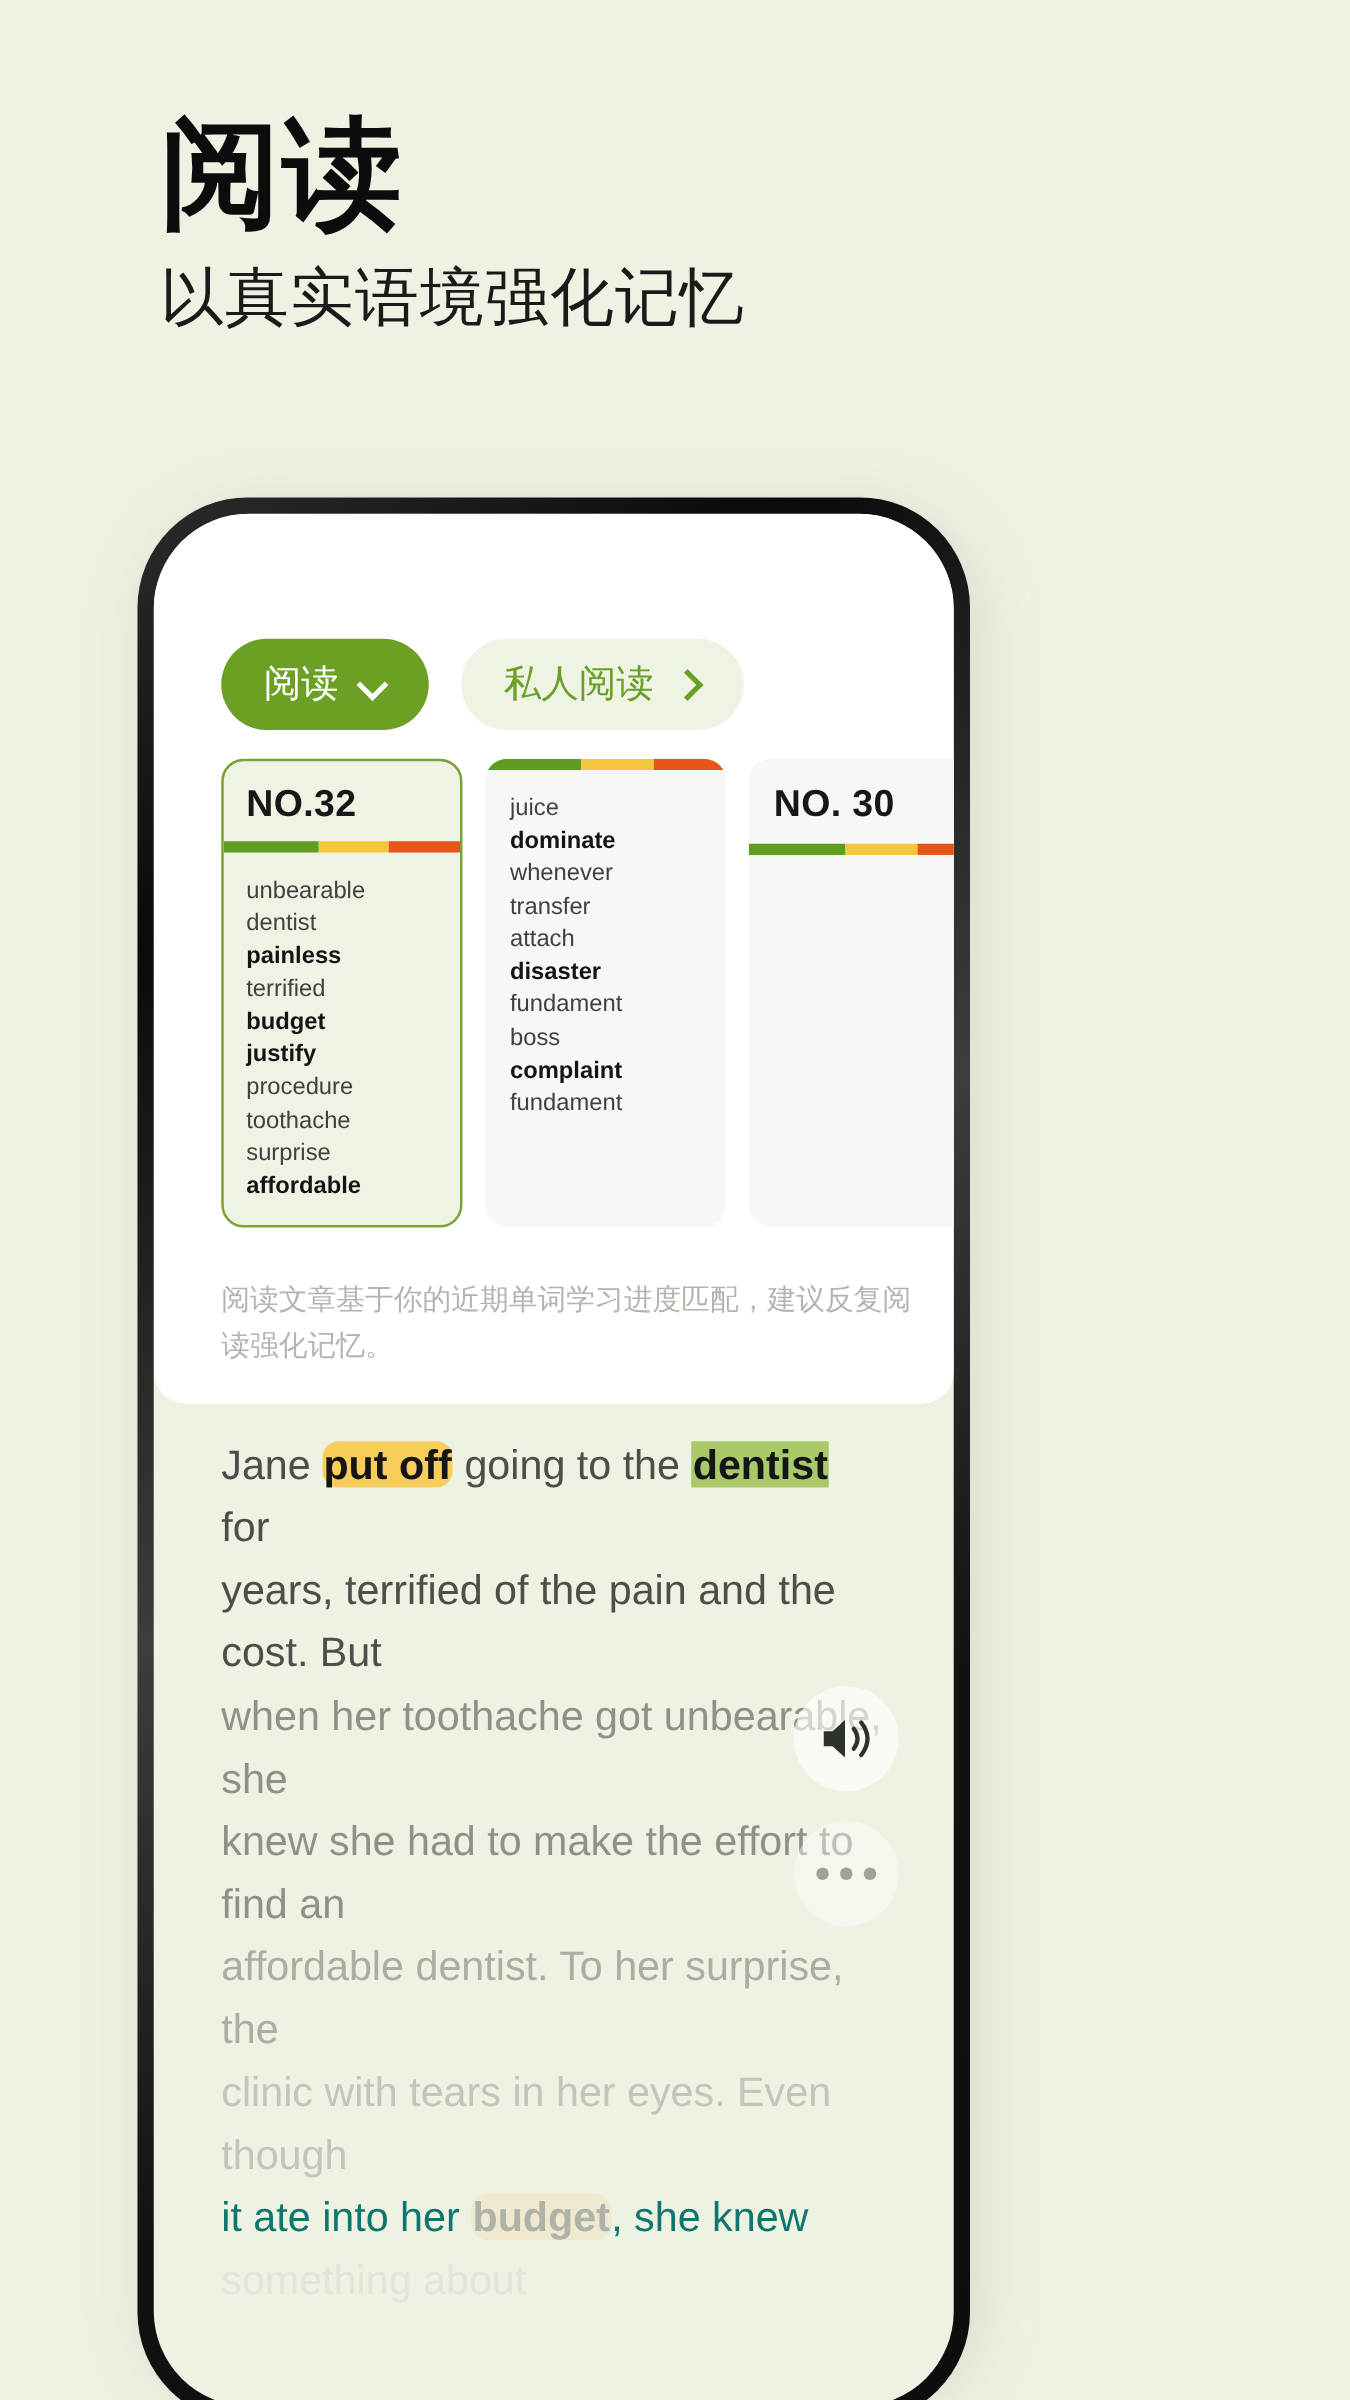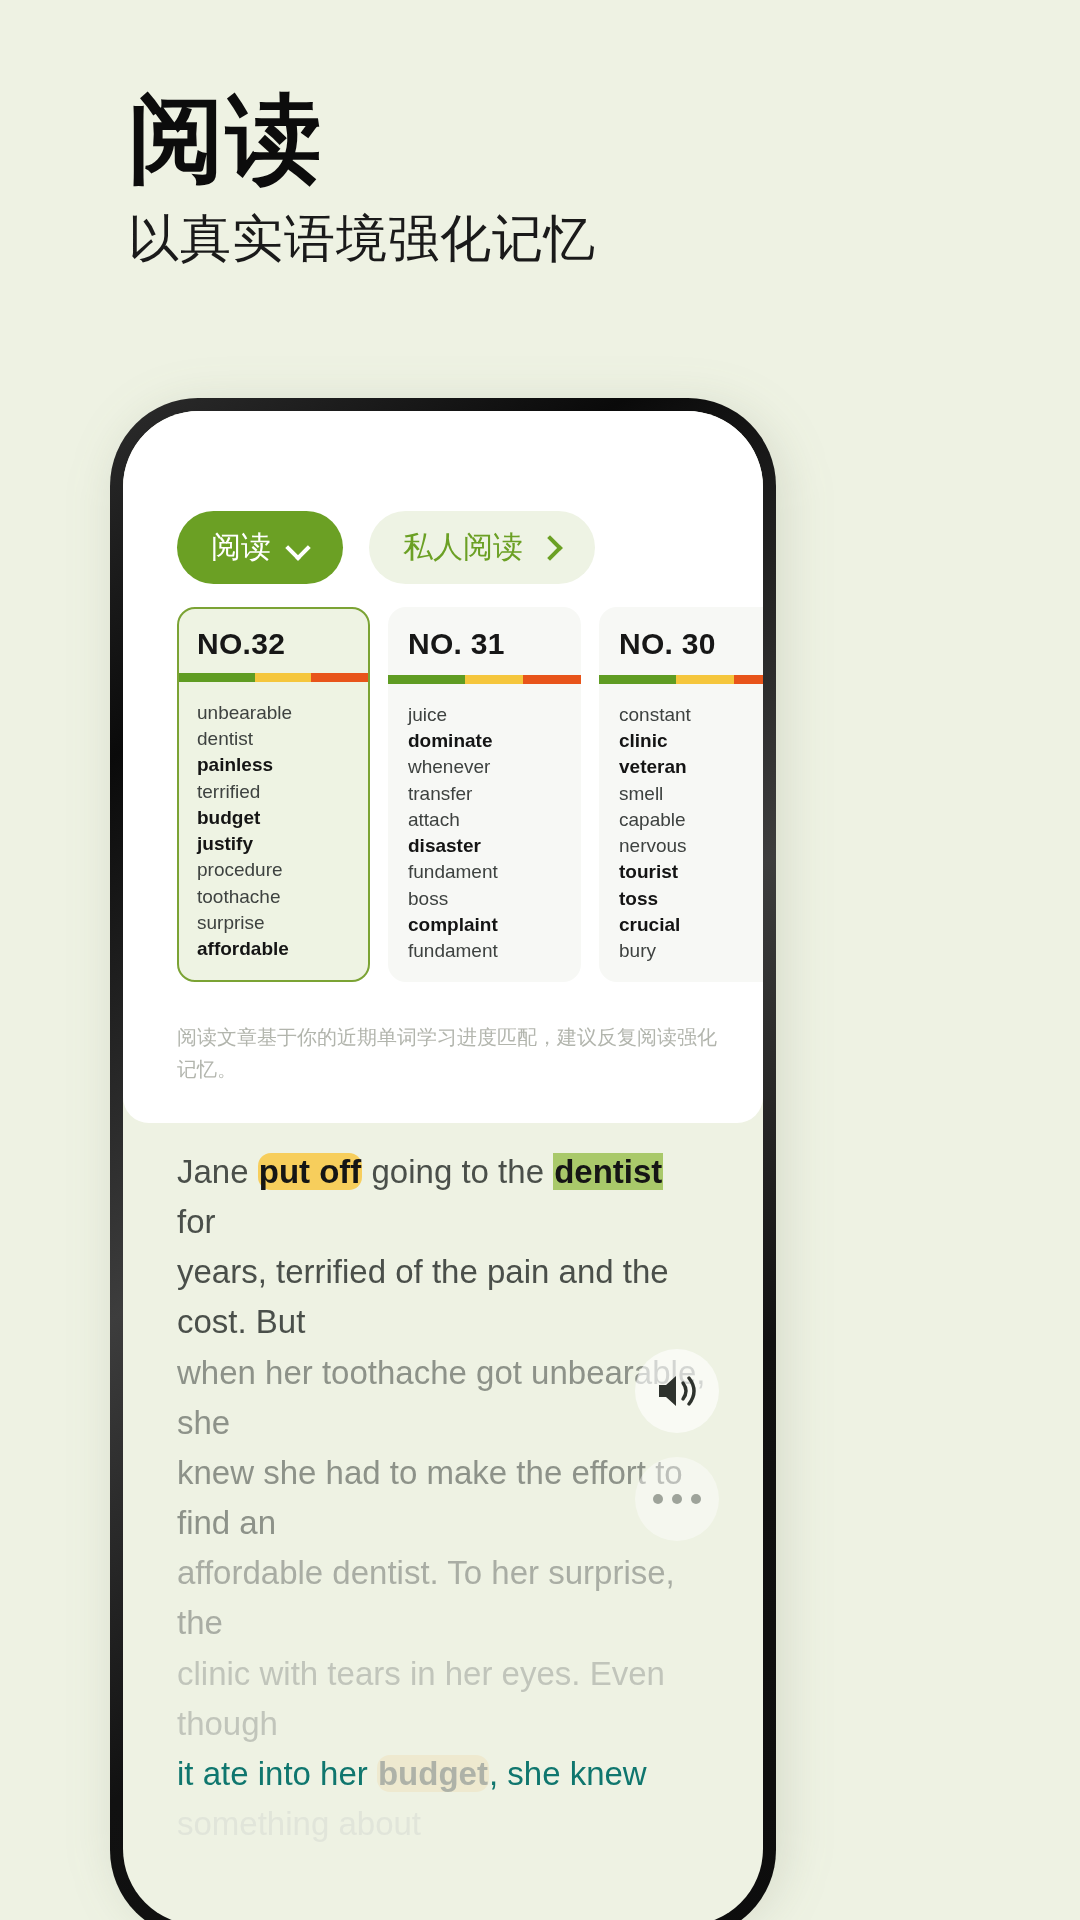--- a/index.html
+++ b/index.html
@@ -118,21 +118,21 @@
   .bar { display:flex; height:9px; width:100%; }
   .bar span { display:block; height:100%; }
   .words { padding:18px 20px 0 20px; }
   .card.sel .words { padding:18px 18px 0 18px; }
   .w { font-size:19px; line-height:1.17; color:#3e4240; padding:2px 0; white-space:nowrap; }
   .w.b { font-weight:bold; color:#141414; }
 
   
   .note {
     position:absolute; left:54px; top:610px; width:556px;
-    font-size:20px; line-height:1.6; color:#b2b5ad;
+    font-size:23px; line-height:1.6; color:#b2b5ad;
     z-index:5;
   }
 
   
   .article {
     position:absolute; left:0; right:0; top:712px; bottom:0;
     padding:24px 54px 0 54px;
     font-size:33px;
     line-height:1.52;
     color:#4a4f4a;
@@ -214,21 +214,20 @@
             <div class="w">terrified</div>
             <div class="w b">budget</div>
             <div class="w b">justify</div>
             <div class="w">procedure</div>
             <div class="w">toothache</div>
             <div class="w">surprise</div>
             <div class="w b">affordable</div>
           </div>
         </div>
         <div class="card">
-          <div class="card-head">NO. 31</div>
           <div class="bar">
             <span style="background: rgb(95, 156, 34); width: 40%;"></span>
             <span style="background: rgb(245, 198, 60); width: 30%;"></span>
             <span style="background: rgb(232, 84, 26); width: 30%;"></span>
           </div>
           <div class="words">
             <div class="w">juice</div>
             <div class="w b">dominate</div>
             <div class="w">whenever</div>
             <div class="w">transfer</div>
@@ -239,32 +238,20 @@
             <div class="w b">complaint</div>
             <div class="w">fundament</div>
           </div>
         </div>
         <div class="card">
           <div class="card-head">NO. 30</div>
           <div class="bar">
             <span style="background: rgb(95, 156, 34); width: 40%;"></span>
             <span style="background: rgb(245, 198, 60); width: 30%;"></span>
             <span style="background: rgb(232, 84, 26); width: 30%;"></span>
-          </div>
-          <div class="words">
-            <div class="w">constant</div>
-            <div class="w b">clinic</div>
-            <div class="w b">veteran</div>
-            <div class="w">smell</div>
-            <div class="w">capable</div>
-            <div class="w">nervous</div>
-            <div class="w b">tourist</div>
-            <div class="w b">toss</div>
-            <div class="w b">crucial</div>
-            <div class="w">bury</div>
           </div>
         </div>
       </div>
 
     <div class="note">阅读文章基于你的近期单词学习进度匹配，建议反复阅读强化记忆。</div>
 
     <div class="fab fab-speaker">
       <svg width="42" height="36" viewBox="0 0 42 36">
         <path d="M3 12 h7 L20 3 v30 L10 24 H3 z" fill="#2e322d"></path>
         <path d="M27 10 q6 8 0 16" stroke="#2e322d" stroke-width="3.4" fill="none" stroke-linecap="round"></path>

